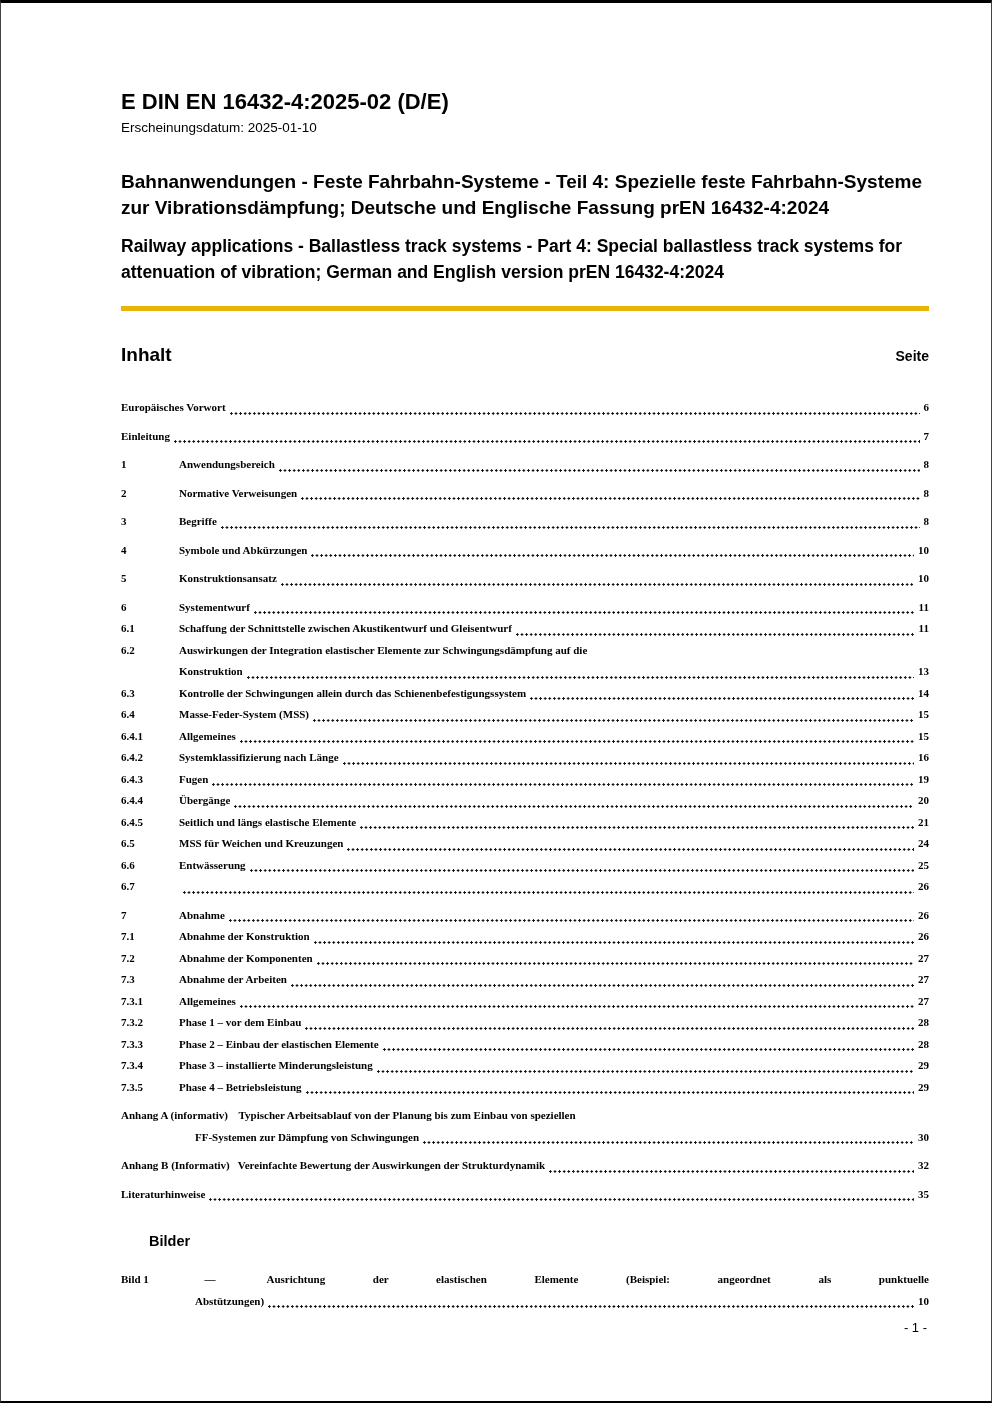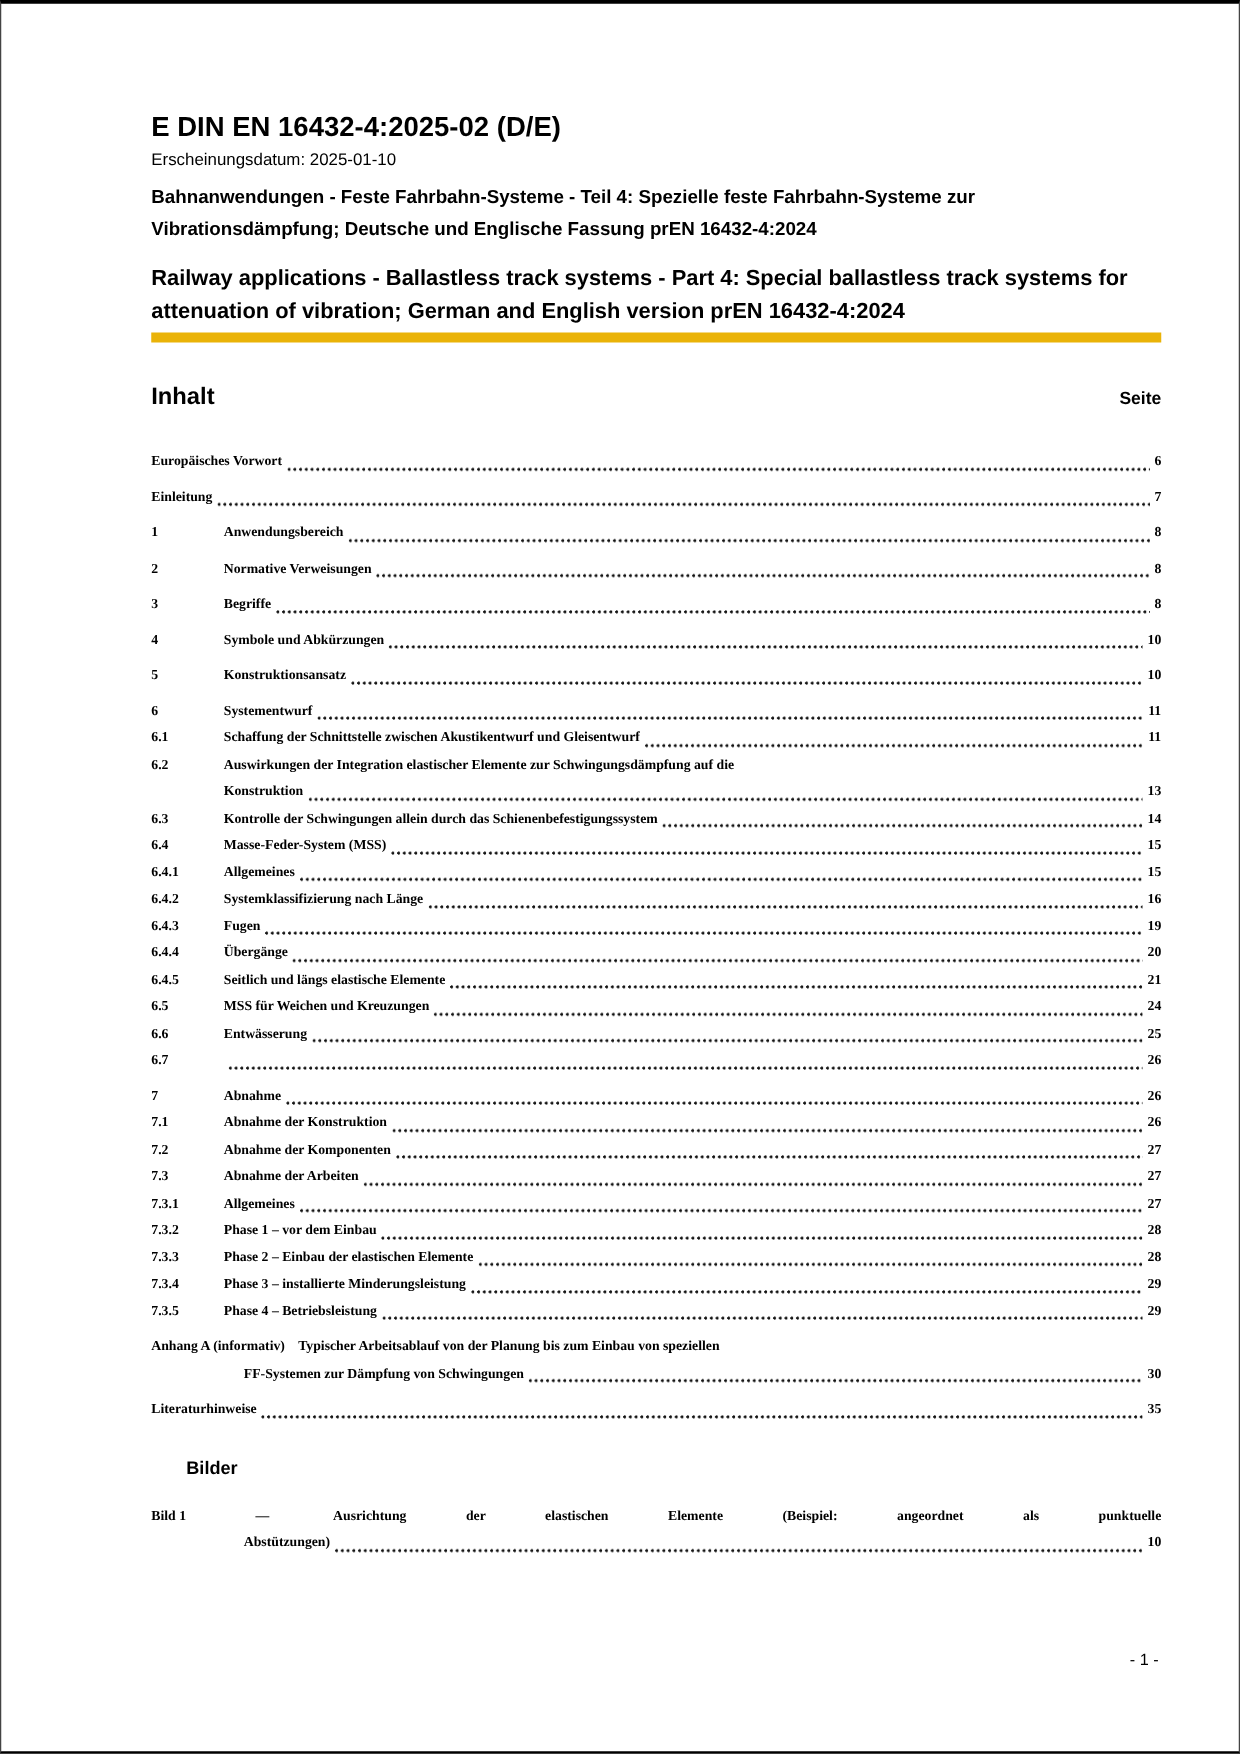--- a/index.html
+++ b/index.html
@@ -23,32 +23,32 @@
     font-size: 22px;
     font-weight: 700;
     line-height: 26px;
   }
   .release-date {
     margin-top: 4px;
     font-size: 13.5px;
     line-height: 18px;
   }
   .title-de {
-    margin-top: 8px;
-    font-size: 15px;
+    margin-top: 32px;
+    font-size: 19px;
     font-weight: 700;
     line-height: 26px;
   }
   .title-en {
     margin-top: 12px;
     font-size: 17.5px;
     font-weight: 700;
     line-height: 26px;
-    padding-bottom: 5px;
-    border-bottom: 8px solid #eab308;
+    padding-bottom: 21px;
+    border-bottom: 5px solid #eab308;
   }
   .toc-header {
     margin-top: 32px;
     display: flex;
     justify-content: space-between;
     align-items: baseline;
     line-height: 24px;
   }
   .toc-heading { font-size: 19px; font-weight: 700; }
   .toc-page-label { font-size: 14px; font-weight: 700; }
@@ -359,20 +359,28 @@
         </div>
       </div>
       <div class="toc-entry toc-entry-top wide-num">
         <div class="toc-row toc-row-pre"><span class="toc-num">Anhang A (informativ)</span> <span class="toc-text">Typischer Arbeitsablauf von der Planung bis zum Einbau von speziellen</span></div>
         <div class="toc-row toc-row-final cont">
           <span class="toc-text">FF-Systemen zur Dämpfung von Schwingungen</span>
           <span class="toc-dots"></span>
           <span class="toc-page">30</span>
         </div>
       </div>
+      <div class="toc-entry toc-entry-top wide-num">
+        <div class="toc-row toc-row-final">
+          <span class="toc-num">Anhang B (Informativ)</span>
+          <span class="toc-text">Vereinfachte Bewertung der Auswirkungen der Strukturdynamik</span>
+          <span class="toc-dots"></span>
+          <span class="toc-page">32</span>
+        </div>
+      </div>
       <div class="toc-entry toc-entry-top">
         <div class="toc-row toc-row-final">
           <span class="toc-text">Literaturhinweise</span>
           <span class="toc-dots"></span>
           <span class="toc-page">35</span>
         </div>
       </div>
     </div>
 
   <div class="figures-heading">Bilder</div>

